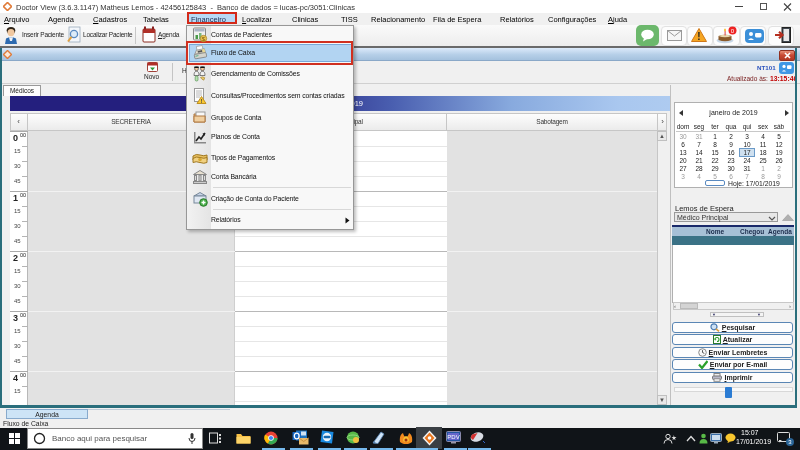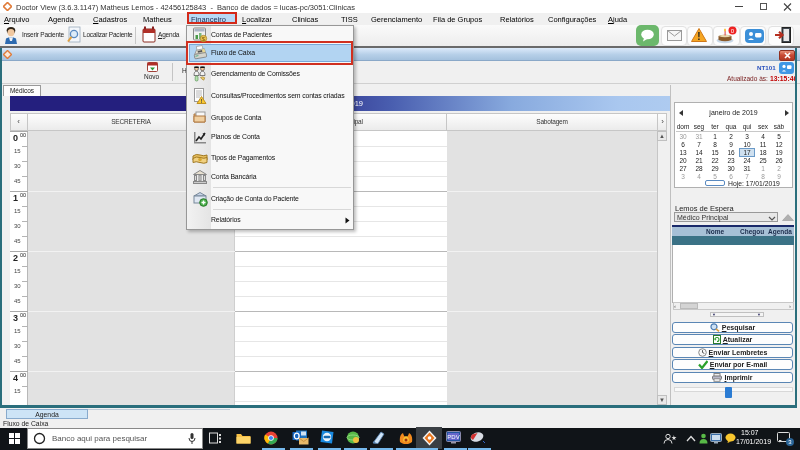--- a/index.html
+++ b/index.html
@@ -24,28 +24,28 @@
 <div class="abs" style="left:783px;top:1.5px;width:9px;height:9px;">
 <svg width="9" height="9">
       <path d="M1 1.5 L8 8.5 M8 1.5 L1 8.5" fill="none" stroke="#444" stroke-width="1.1"></path>
     </svg>
 </div>
 
 <div class="abs" id="menubar" style="left:0;top:13px;width:800px;height:12px;background:#f0f0f0;font-size:7.5px;color:#222;"></div>
 <div class="abs" style="top:15px;left:4px;font-size:7.5px;"><u>A</u>rquivo</div>
 <div class="abs" style="top:15px;left:48px;font-size:7.5px;">Agenda</div>
 <div class="abs" style="top:15px;left:93px;font-size:7.5px;"><u>C</u>adastros</div>
-<div class="abs" style="top:15px;left:143px;font-size:7.5px;">Matheus</div>
+<div class="abs" style="top:15px;left:143px;font-size:7.5px;">Tabelas</div>
 <div class="abs" style="top:11.5px;left:186.5px;width:50px;height:12px;background:#b8d9f6;border:2px solid #d42a1a;"></div>
 <div class="abs" style="top:15px;left:191px;font-size:7.5px;color:#1a2a50;">Financeiro</div>
 <div class="abs" style="top:15px;left:242px;font-size:7.5px;"><u>L</u>ocalizar</div>
 <div class="abs" style="top:15px;left:292px;font-size:7.5px;">Clinicas</div>
 <div class="abs" style="top:15px;left:341px;font-size:7.5px;">TISS</div>
-<div class="abs" style="top:15px;left:371px;font-size:7.5px;">Gerenciamento</div>
-<div class="abs" style="top:15px;left:433px;font-size:7.5px;">Fila de Grupos</div>
+<div class="abs" style="top:15px;left:371px;font-size:7.5px;">Relacionamento</div>
+<div class="abs" style="top:15px;left:433px;font-size:7.5px;">Fila de Espera</div>
 <div class="abs" style="top:15px;left:500px;font-size:7.5px;">Relatórios</div>
 <div class="abs" style="top:15px;left:548px;font-size:7.5px;">Configurações</div>
 <div class="abs" style="top:15px;left:608px;font-size:7.5px;"><u>A</u>juda</div>
 
 <div class="abs" style="left:0;top:25px;width:800px;height:21px;background:linear-gradient(#fafafa,#ededed);"></div>
 
 <div class="abs" style="left:4px;top:26px;width:14px;height:18px;">
 <svg width="14" height="18">
       <ellipse cx="7" cy="4.6" rx="4.3" ry="3.6" fill="#2e2418"></ellipse>
       <ellipse cx="7" cy="6.6" rx="3.5" ry="3.7" fill="#f0c8a0"></ellipse>

